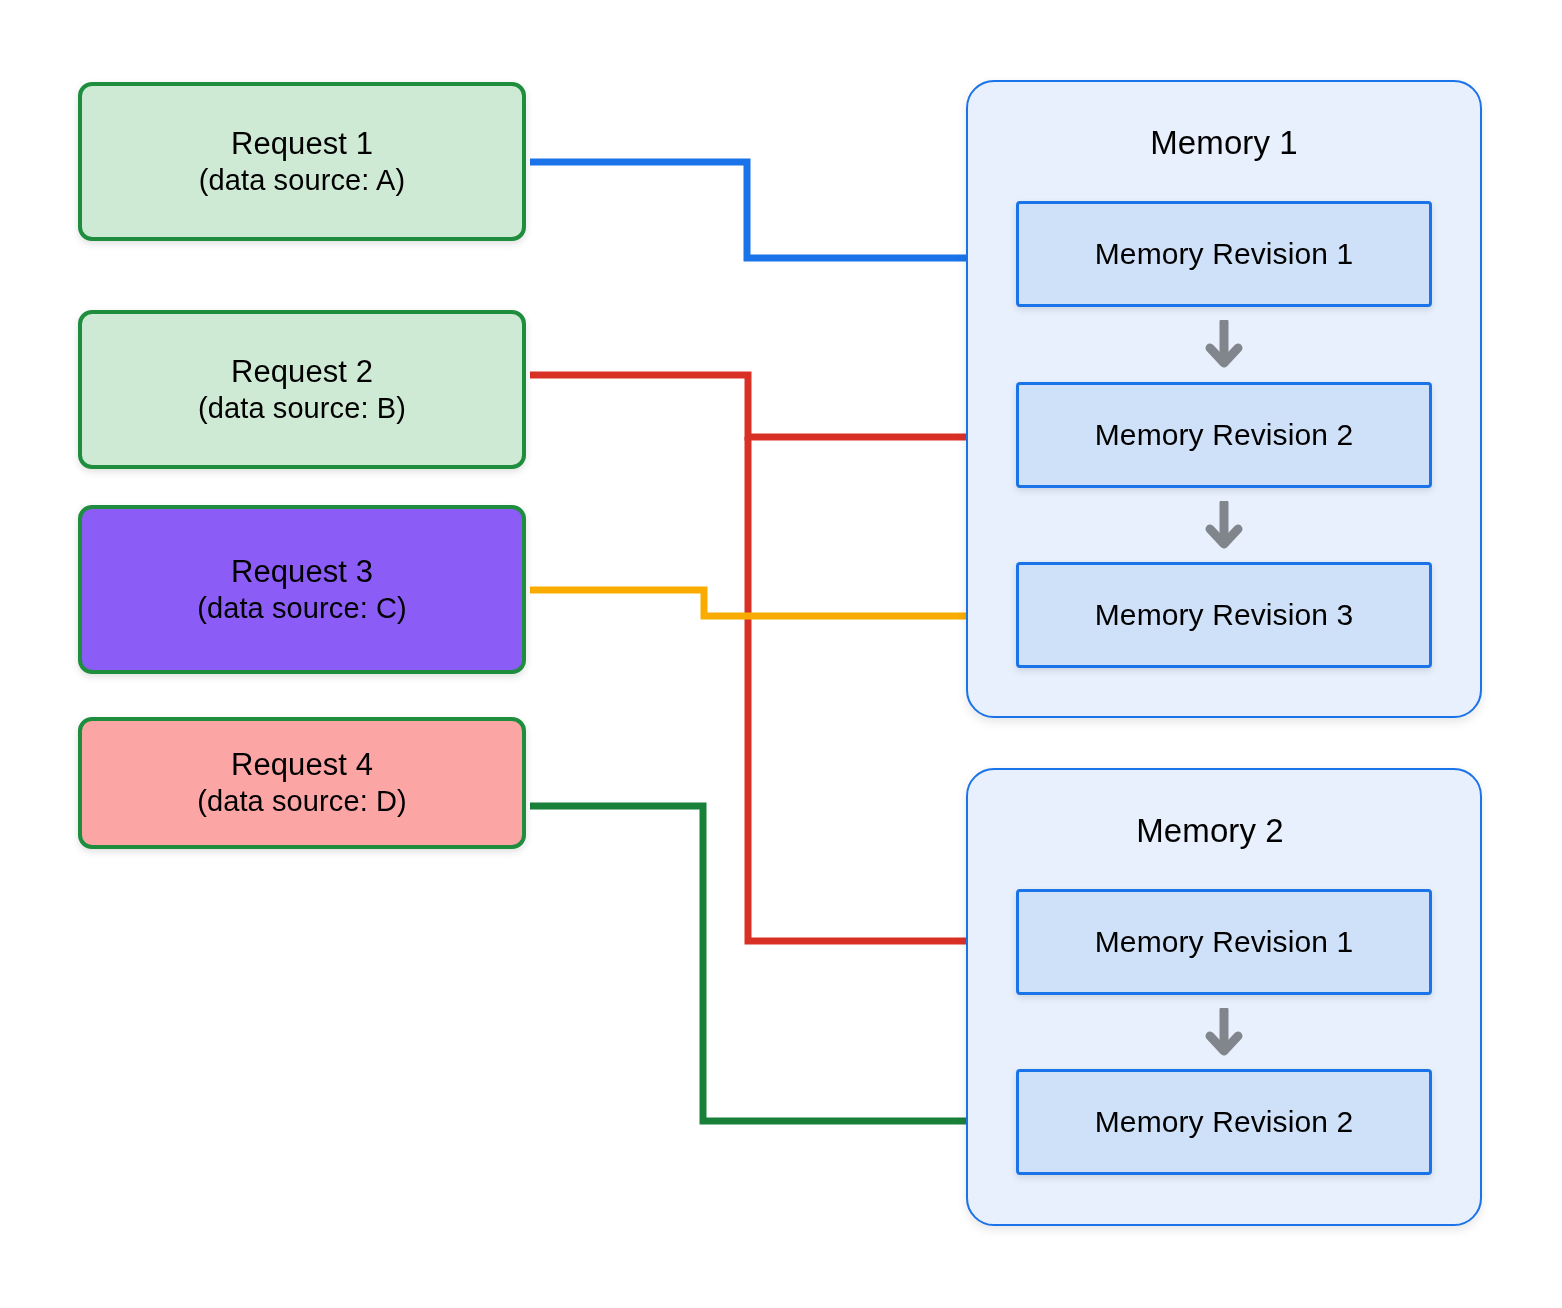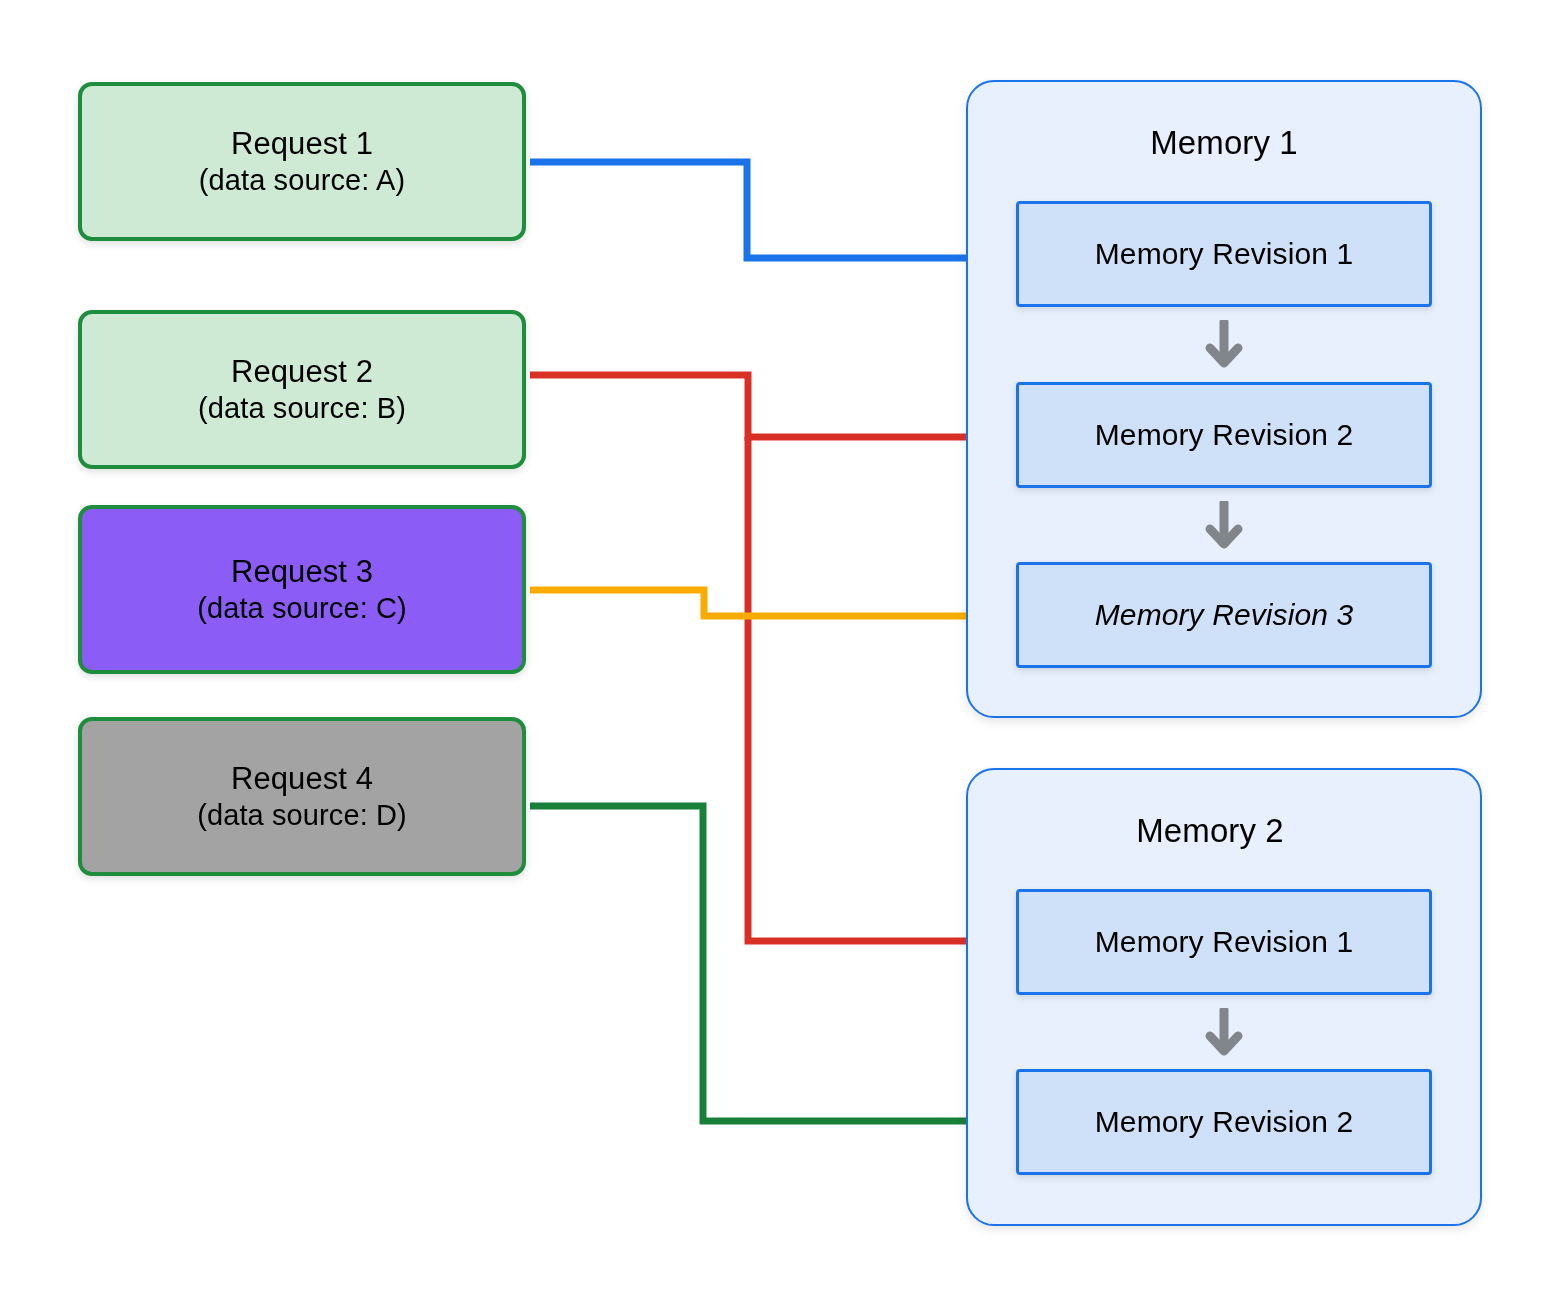--- a/index.html
+++ b/index.html
@@ -123,32 +123,32 @@
         <div class="line2">(data source: A)</div>
       </div>
       <div class="request-box" style="left: 78px; top: 310px; width: 448px; height: 159px; background: rgb(206, 233, 212); border-color: rgb(30, 142, 62);">
         <div class="line1">Request 2</div>
         <div class="line2">(data source: B)</div>
       </div>
       <div class="request-box" style="left: 78px; top: 505px; width: 448px; height: 169px; background: #8b5cf6; border-color: rgb(30, 142, 62);">
         <div class="line1">Request 3</div>
         <div class="line2">(data source: C)</div>
       </div>
-      <div class="request-box" style="left: 78px; top: 717px; width: 448px; height: 159px; background: #a3a3a3; border-color: rgb(30, 142, 62);">
+      <div class="request-box" style="left: 78px; top: 717px; width: 448px; height: 132px; background: #fca5a5; border-color: rgb(30, 142, 62);">
         <div class="line1">Request 4</div>
         <div class="line2">(data source: D)</div>
       </div>
     </div>
 
   <div id="memories-layer">
       <div class="memory-container" style="left: 966px; top: 80px; width: 516px; height: 638px; background: rgb(232, 240, 253); border-color: rgb(26, 115, 232);"></div>
       <div class="memory-title" style="left: 966px; width: 516px; top: 124px; position: absolute;">Memory 1</div>
       <div class="revision-box" style="left: 1016px; top: 201px; width: 416px; height: 106px; background: rgb(207, 224, 249); border-color: rgb(26, 115, 232);">Memory Revision 1</div>
       <div class="revision-box" style="left: 1016px; top: 382px; width: 416px; height: 106px; background: rgb(207, 224, 249); border-color: rgb(26, 115, 232);">Memory Revision 2</div>
-      <div class="revision-box" style="left: 1016px; top: 562px; width: 416px; height: 106px; background: rgb(207, 224, 249); border-color: rgb(26, 115, 232); font-style: italic;">Memory Revision 3</div>
+      <div class="revision-box" style="left: 1016px; top: 562px; width: 416px; height: 106px; background: rgb(207, 224, 249); border-color: rgb(26, 115, 232);">Memory Revision 3</div>
       <div class="down-arrow" style="left: 1202px; top: 320px; width: 44px; height: 50px;"><svg viewBox="0 0 44 50" width="44" height="50">
           <path d="M22 2 L22 40" stroke="#80868b" stroke-width="9" stroke-linecap="round" fill="none"></path>
           <path d="M8 28 L22 43 L36 28" stroke="#80868b" stroke-width="9" stroke-linecap="round" stroke-linejoin="round" fill="none"></path>
         </svg></div>
       <div class="down-arrow" style="left: 1202px; top: 501px; width: 44px; height: 50px;"><svg viewBox="0 0 44 50" width="44" height="50">
           <path d="M22 2 L22 40" stroke="#80868b" stroke-width="9" stroke-linecap="round" fill="none"></path>
           <path d="M8 28 L22 43 L36 28" stroke="#80868b" stroke-width="9" stroke-linecap="round" stroke-linejoin="round" fill="none"></path>
         </svg></div>
       <div class="memory-container" style="left: 966px; top: 768px; width: 516px; height: 458px; background: rgb(232, 240, 253); border-color: rgb(26, 115, 232);"></div>
       <div class="memory-title" style="left: 966px; width: 488px; top: 812px; position: absolute;">Memory 2</div>

